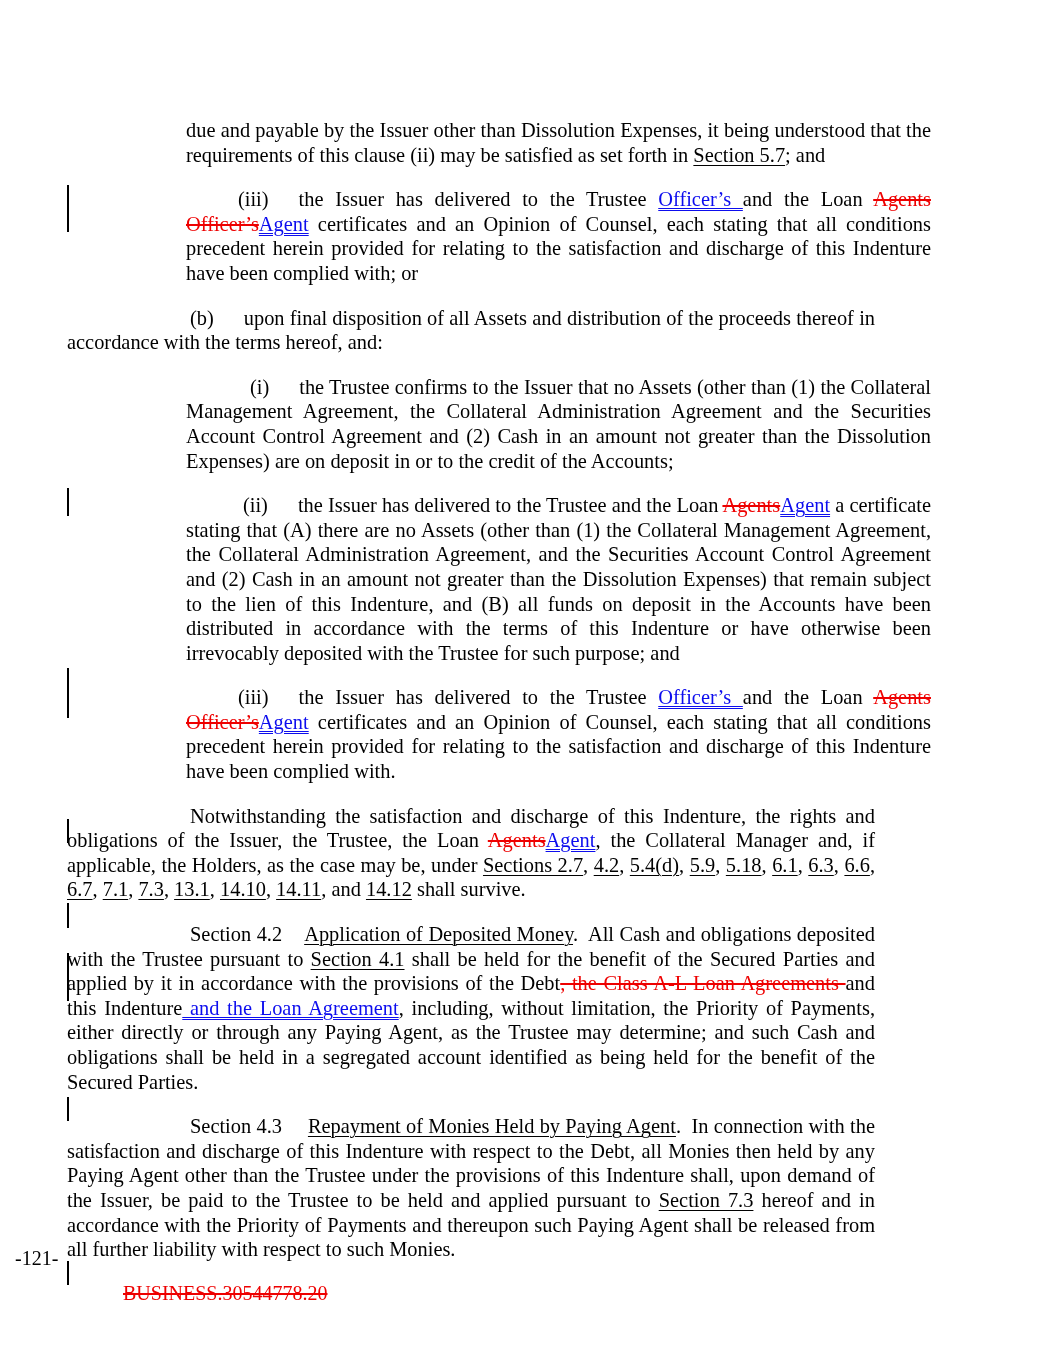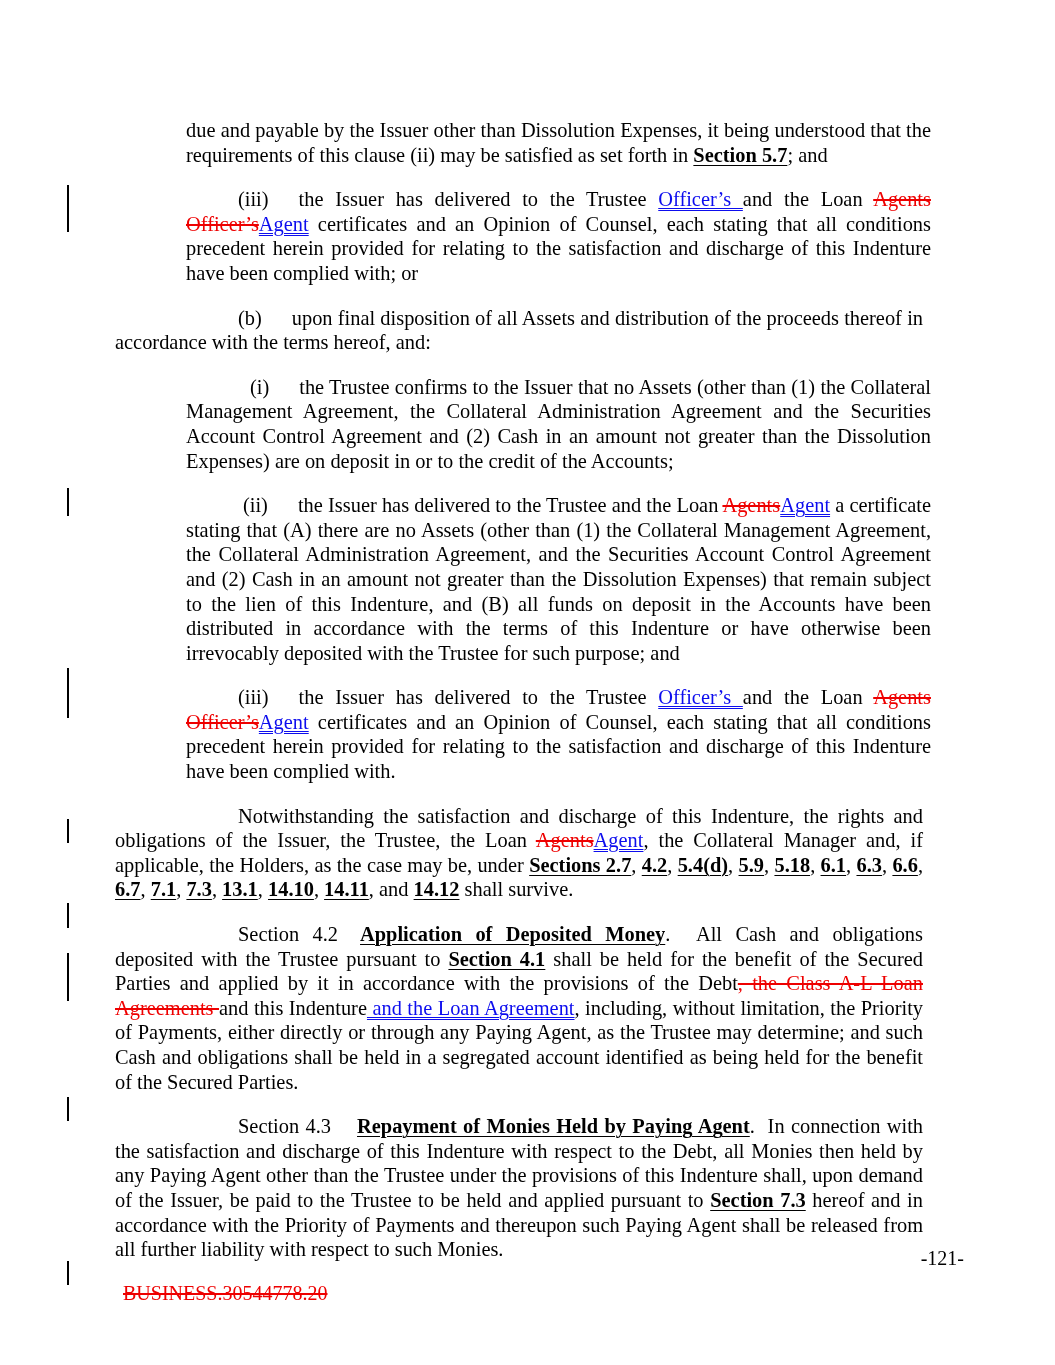--- a/index.html
+++ b/index.html
@@ -25,39 +25,40 @@
     right: 0;
   }
   p.para {
     margin: 0 0 20px 0;
     font-size: 20.4px;
     line-height: 24.6px;
     text-align: justify;
     hyphens: none;
     -webkit-hyphens: none;
   }
-  p.full   { margin-left: 115px; width: 808px; }
+  p.full   { margin-left: 67px; width: 808px; }
   p.clause { margin-left: 186px; width: 745px; }
   .seg-n   { color: var(--text); }
-  .seg-u   { color: var(--text); text-decoration: underline; text-underline-offset: 3px; text-decoration-thickness: 1.4px; font-weight: bold; }
+  .seg-u   { color: var(--text); text-decoration: underline; text-underline-offset: 3px; text-decoration-thickness: 1.4px; }
   .seg-del { color: var(--del); text-decoration: line-through; text-decoration-thickness: 1.6px; }
   .seg-ins { color: var(--ins); text-decoration: underline double; text-underline-offset: 2px; text-decoration-thickness: 1px; }
   .tab     { display: inline-block; height: 1px; }
   .change-bar {
     position: absolute;
     width: 2.4px;
     background: #000000;
   }
   .page-number {
     position: absolute;
     top: 1247px;
     left: 0;
     width: 964px;
-    text-align: right;
+    text-align: left;
     font-size: 20px;
+    padding-left: 15px;
   }
   .footer-code {
     position: absolute;
     top: 1282px;
     left: 123px;
     font-size: 20px;
   }
 </style>
 </head>
 <body>

